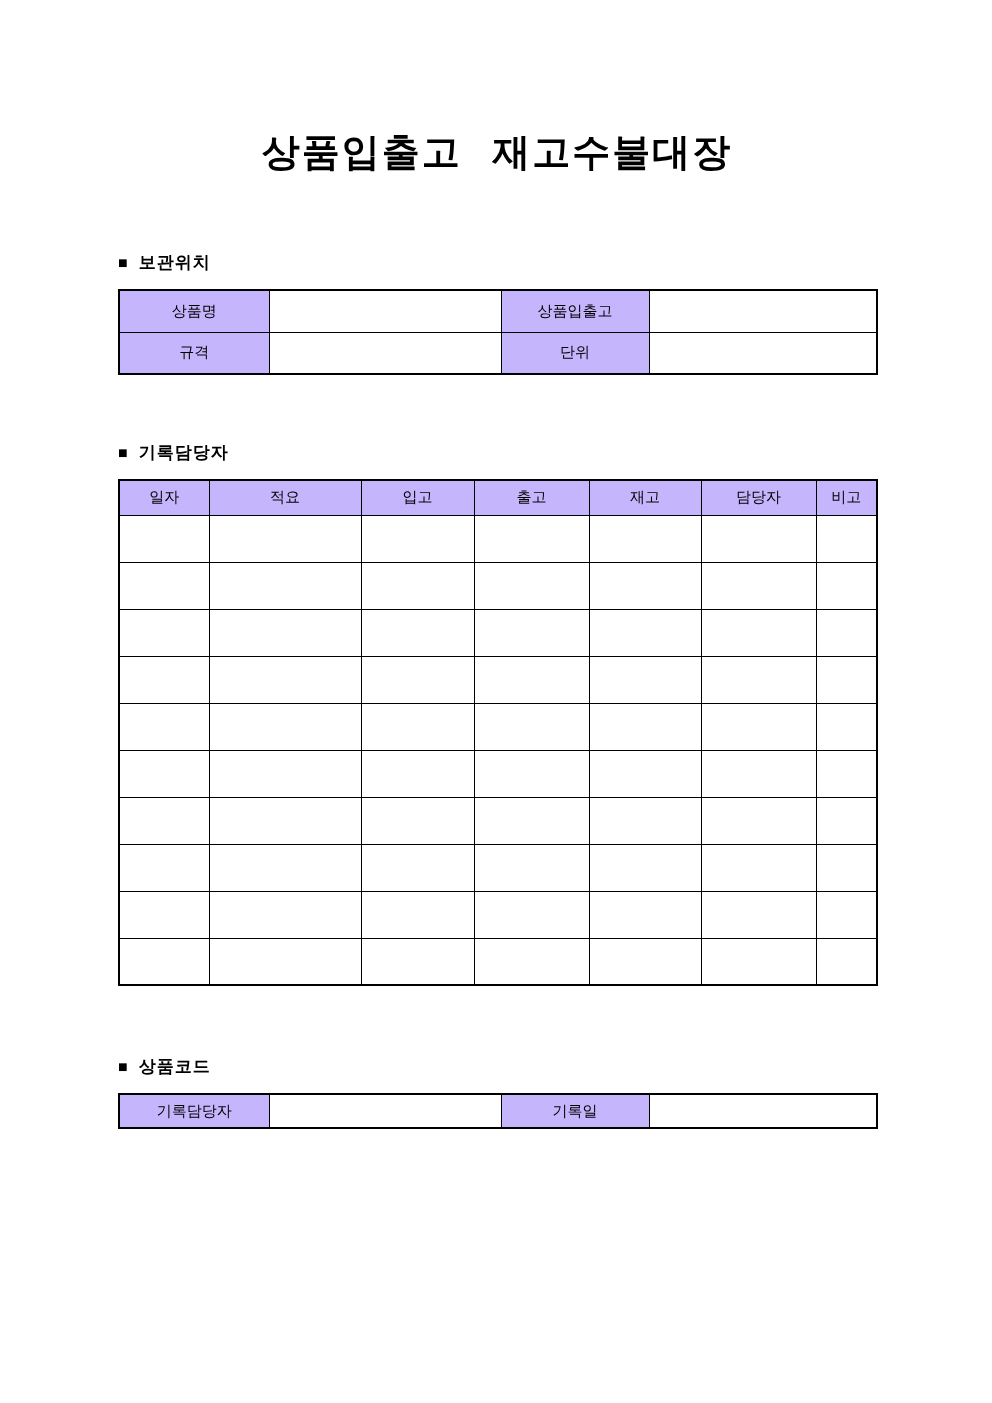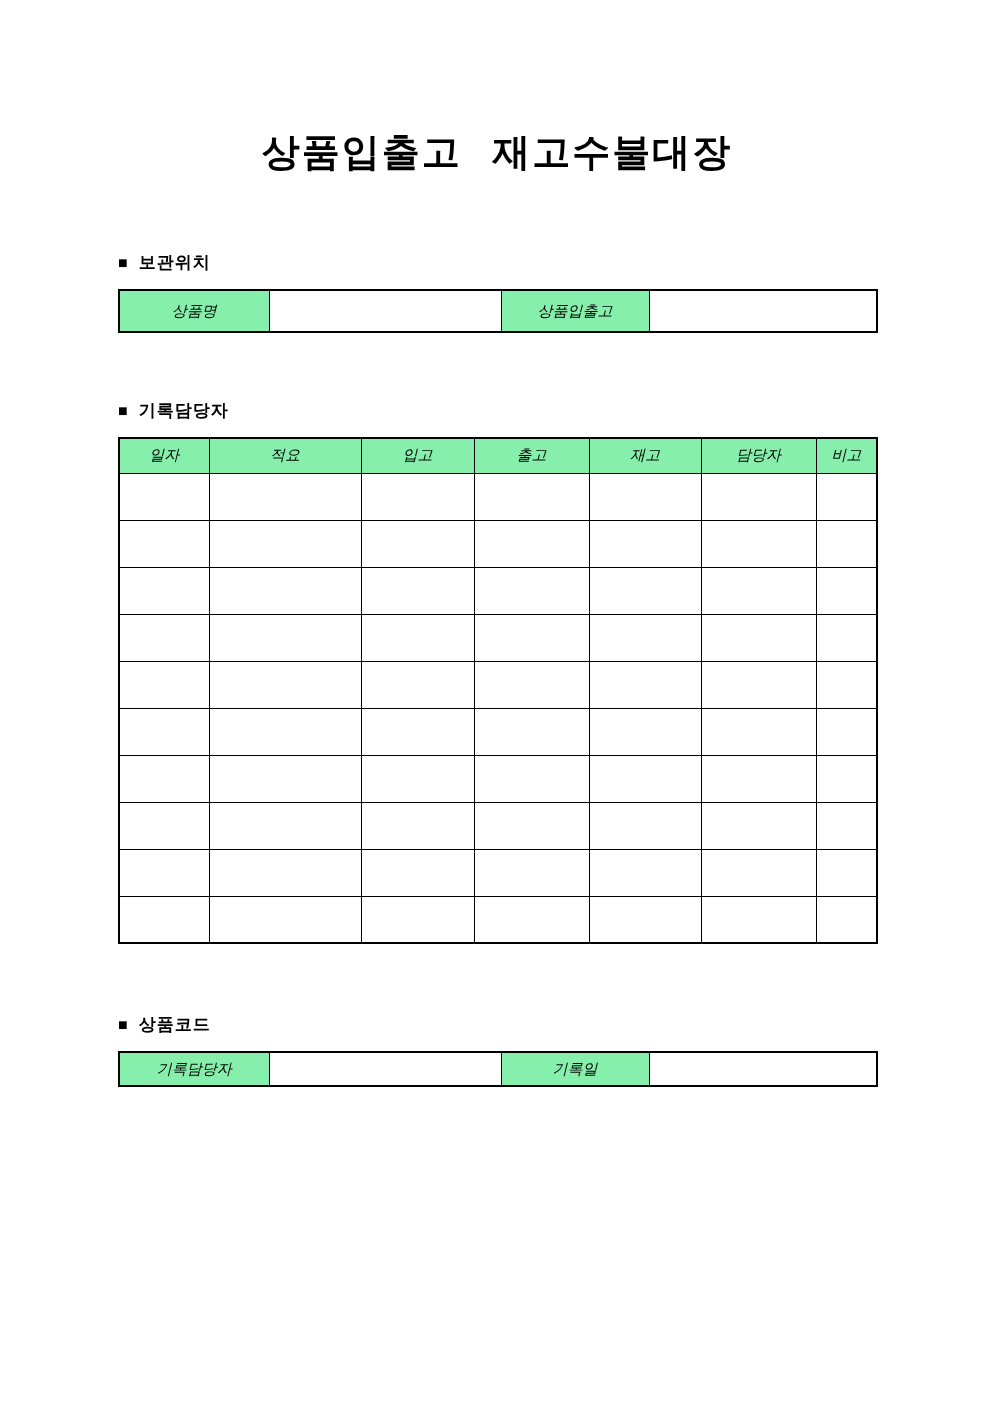--- a/index.html
+++ b/index.html
@@ -50,22 +50,21 @@
   td, th {
     border: 1px solid #000000;
     font-size: 15px;
     font-weight: normal;
     text-align: center;
     vertical-align: middle;
     padding: 0 4px;
     overflow: hidden;
   }
   .label-cell, .t2 thead th {
-    background: #86efac;
-    font-style: italic;
+    background: #c4b5fd;
   }
   .t1 td { height: 42px; }
   .t2 thead th { height: 35px; }
   .t2 tbody td { height: 47px; background: #ffffff; }
   .t3 td { height: 34px; }
   .value-cell { background: #ffffff; }
 </style>
 </head>
 <body>
 
@@ -83,20 +82,26 @@
       <col style="width:150px">
         <col style="width:232px">
         <col style="width:148px">
         <col style="width:228px">
     </colgroup>
     <tbody>
       <tr>
         <td class="label-cell">상품명</td>
         <td class="value-cell"></td>
         <td class="label-cell">상품입출고</td>
+        <td class="value-cell"></td>
+      </tr>
+      <tr>
+        <td class="label-cell">규격</td>
+        <td class="value-cell"></td>
+        <td class="label-cell">단위</td>
         <td class="value-cell"></td>
       </tr>
     </tbody>
   </table>
 
   <div class="section-heading heading-inout">
     <span class="bullet">■</span>
     <span>기록담당자</span>
   </div>
 

